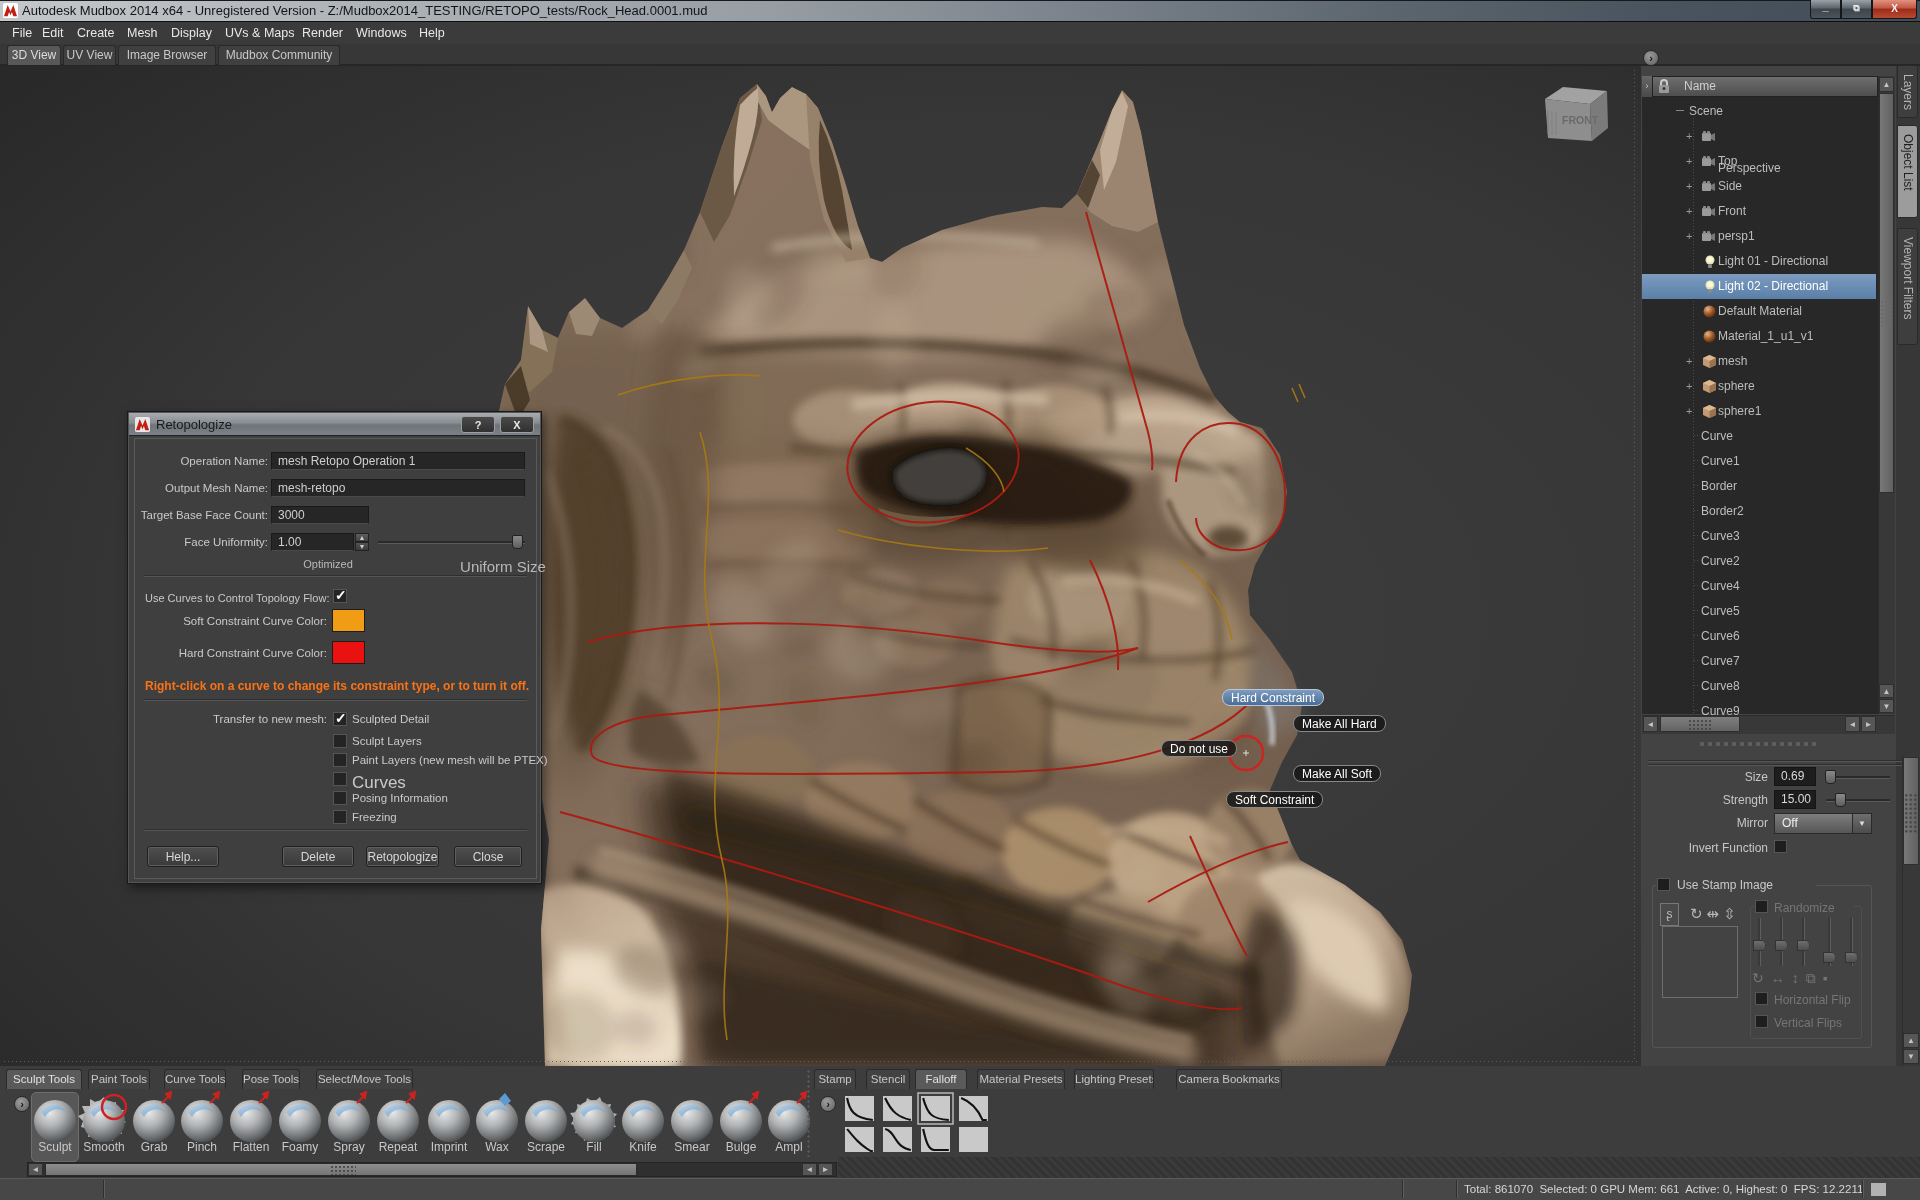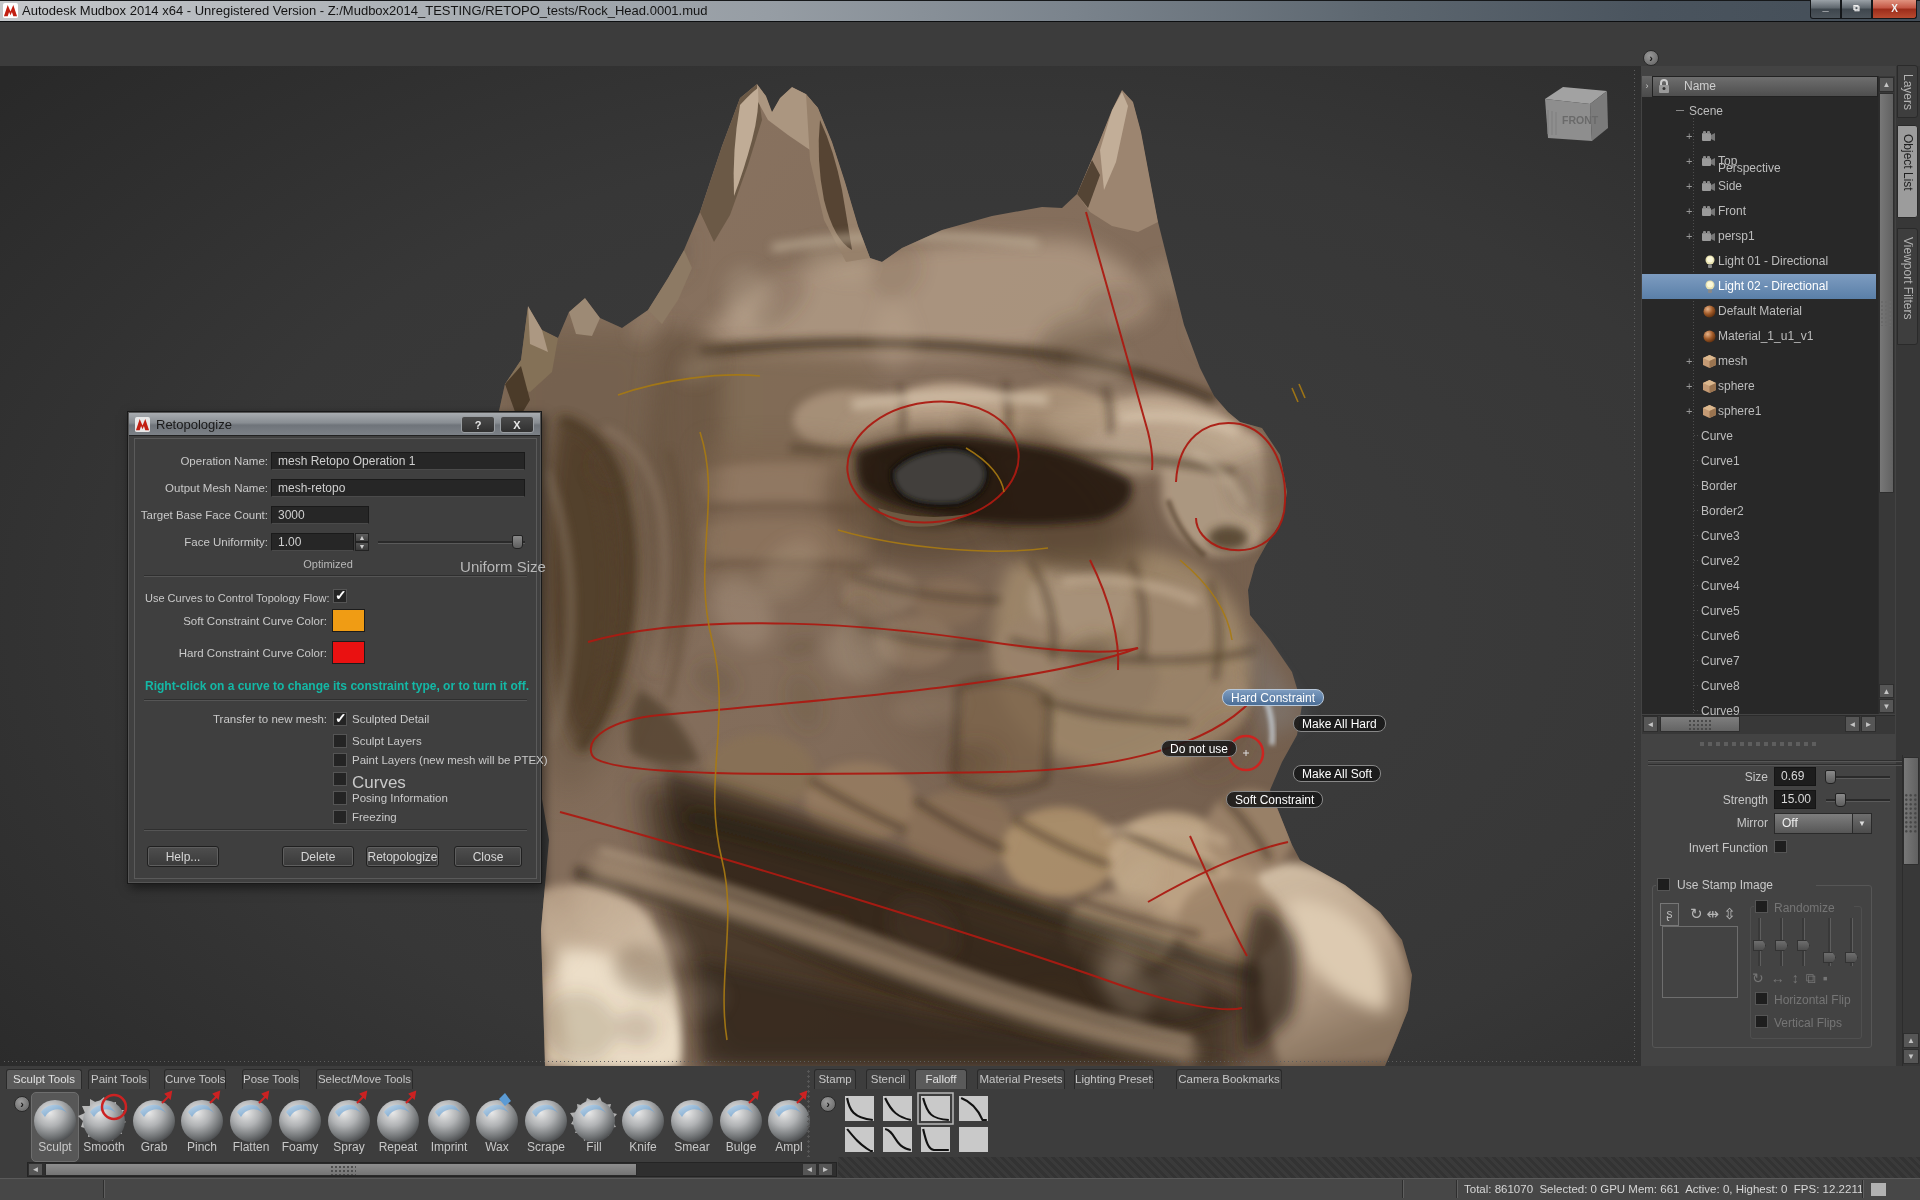--- a/index.html
+++ b/index.html
@@ -360,21 +360,38 @@
         <path d="M1,14 L5,2 L8,9 L11,2 L15,14 L11,14 L9.5,9.5 L8,13 L6.5,9.5 L5,14 Z" fill="#c21f12"></path>
       </svg>
  <div id="titletext">Autodesk Mudbox 2014 x64 - Unregistered Version - Z:/Mudbox2014_TESTING/RETOPO_tests/Rock_Head.0001.mud</div>
  <div class="winbtns">
   <div class="wb min" style="line-height:13px;font-size:11px;">_</div>
   <div class="wb max" style="font-size:9px;">⧉</div>
   <div class="wb close">X</div>
  </div>
 </div>
 
-
+<div id="menubar" class="abs">
+ <span style="left:12px;">File</span>
+      <span style="left:42px;">Edit</span>
+      <span style="left:77px;">Create</span>
+ <span style="left:127px;">Mesh</span>
+      <span style="left:171px;">Display</span>
+      <span style="left:225px;">UVs &amp; Maps</span>
+ <span style="left:302px;">Render</span>
+      <span style="left:356px;">Windows</span>
+      <span style="left:419px;">Help</span>
+</div>
+
+<div id="tabbar" class="abs">
+ <div class="vtab act" style="left:7px;width:54px;">3D View</div>
+ <div class="vtab" style="left:63px;width:53px;">UV View</div>
+ <div class="vtab" style="left:118px;width:98px;">Image Browser</div>
+ <div class="vtab" style="left:218px;width:122px;">Mudbox Community</div>
+</div>
 
 <div id="rightpanel" class="abs"></div>
 <div id="sidetabs" class="abs"></div>
 <div class="stab" style="left:1897px;top:65px;height:53px;">
       <span>Layers</span>
     </div>
 <div class="stab act" style="left:1897px;top:125px;height:93px;">
       <span>Object List</span>
     </div>
 <div class="stab" style="left:1897px;top:228px;height:117px;">
@@ -825,21 +842,21 @@
  <div class="phandle" style="left:384px;top:123px;"></div>
  <div style="position:absolute;left:160px;top:146px;width:80px;text-align:center;color:#b8b8b8;font-size:11px;">Optimized</div>
  <div style="position:absolute;left:330px;top:146px;width:90px;text-align:center;color:#b8b8b8;font-size:15px;">Uniform Size</div>
  <div class="dhr" style="left:16px;top:163px;width:383px;"></div>
  <div style="position:absolute;left:17px;top:180px;color:#c9c9c9;font-size:11px;">Use Curves to Control Topology Flow:</div>
  <div class="dcb ck" style="left:205px;top:177px;"></div>
  <div class="dlabel" style="left:39px;top:203px;width:160px;">Soft Constraint Curve Color:</div>
  <div style="position:absolute;left:204px;top:197px;width:33px;height:23px;background:#f09c14;border:1px solid #1c1c1c;"></div>
  <div class="dlabel" style="left:34px;top:235px;width:165px;">Hard Constraint Curve Color:</div>
  <div style="position:absolute;left:204px;top:229px;width:33px;height:23px;background:#ea1111;border:1px solid #1c1c1c;"></div>
- <div style="position:absolute;left:17px;top:267px;color:#14b8a6;font-size:12px;font-weight:bold;">Right-click on a curve to change its constraint type, or to turn it off.</div>
+ <div style="position:absolute;left:17px;top:267px;color:#f97316;font-size:12px;font-weight:bold;">Right-click on a curve to change its constraint type, or to turn it off.</div>
  <div class="dhr" style="left:16px;top:287px;width:383px;"></div>
  <div class="dlabel" style="left:70px;top:301px;width:129px;">Transfer to new mesh:</div>
  <div class="dcb ck" style="left:205px;top:300px;"></div>
       <div style="position:absolute;left:224px;top:301px;color:#c9c9c9;font-size:11.5px;white-space:nowrap;">Sculpted Detail</div>
  <div class="dcb" style="left:205px;top:322px;"></div>
       <div style="position:absolute;left:224px;top:323px;color:#c9c9c9;font-size:11.5px;white-space:nowrap;">Sculpt Layers</div>
  <div class="dcb" style="left:205px;top:341px;"></div>
       <div style="position:absolute;left:224px;top:342px;color:#c9c9c9;font-size:11.5px;white-space:nowrap;">Paint Layers (new mesh will be PTEX)</div>
  <div class="dcb" style="left:205px;top:360px;"></div>
       <div style="position:absolute;left:224px;top:361px;color:#c9c9c9;font-size:17px;white-space:nowrap;">Curves</div>

